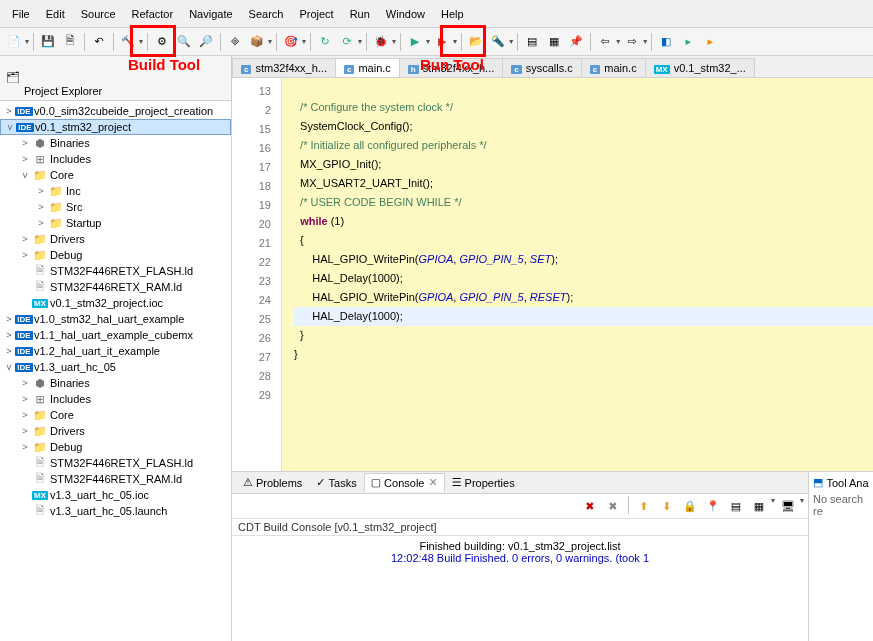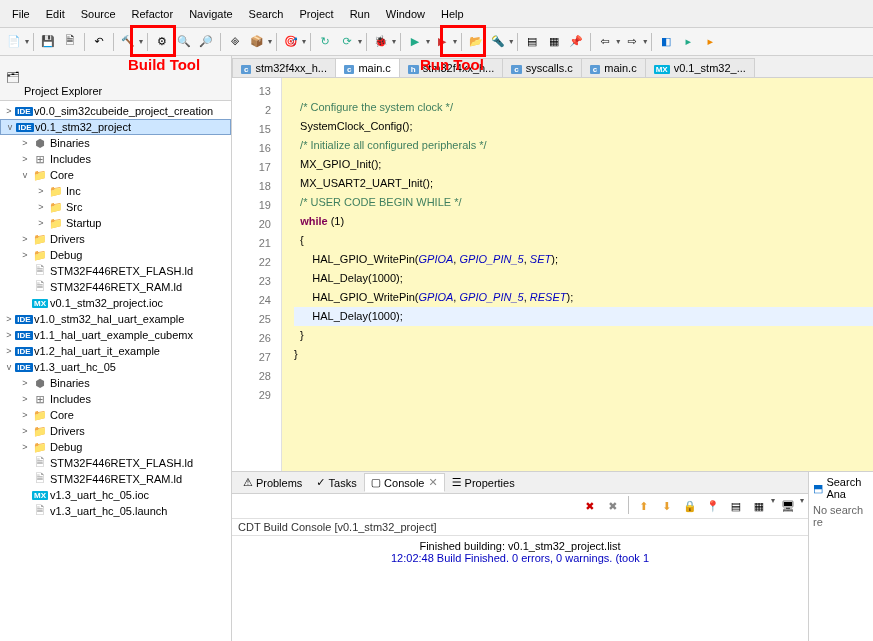--- a/index.html
+++ b/index.html
@@ -440,19 +440,19 @@
         <div class="console-body" id="console-body">
             <div class="console-line ">Finished building: v0.1_stm32_project.list</div>
             <div class="console-line "></div>
             <div class="console-line "></div>
             <div class="console-line build-status">12:02:48 Build Finished. 0 errors, 0 warnings. (took 1</div>
           </div>
       </div>
       <div class="right-panel">
         <div style="display:flex;align-items:center;margin-bottom:4px">
           <span style="color:#0068c8;margin-right:3px">⬒</span>
-          <span>Search Ana</span>
+          <span>Tool Ana</span>
         </div>
         <div style="color:#666">No search re</div>
       </div>
     </div>
   </div>
 </div>
 
 </body></html>

